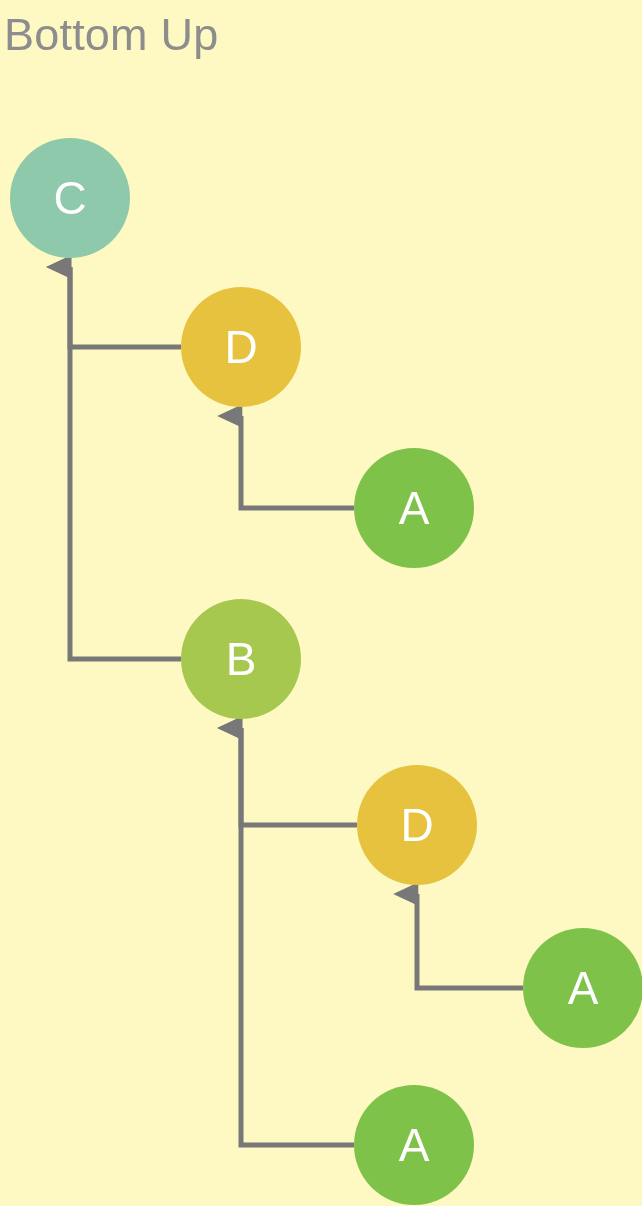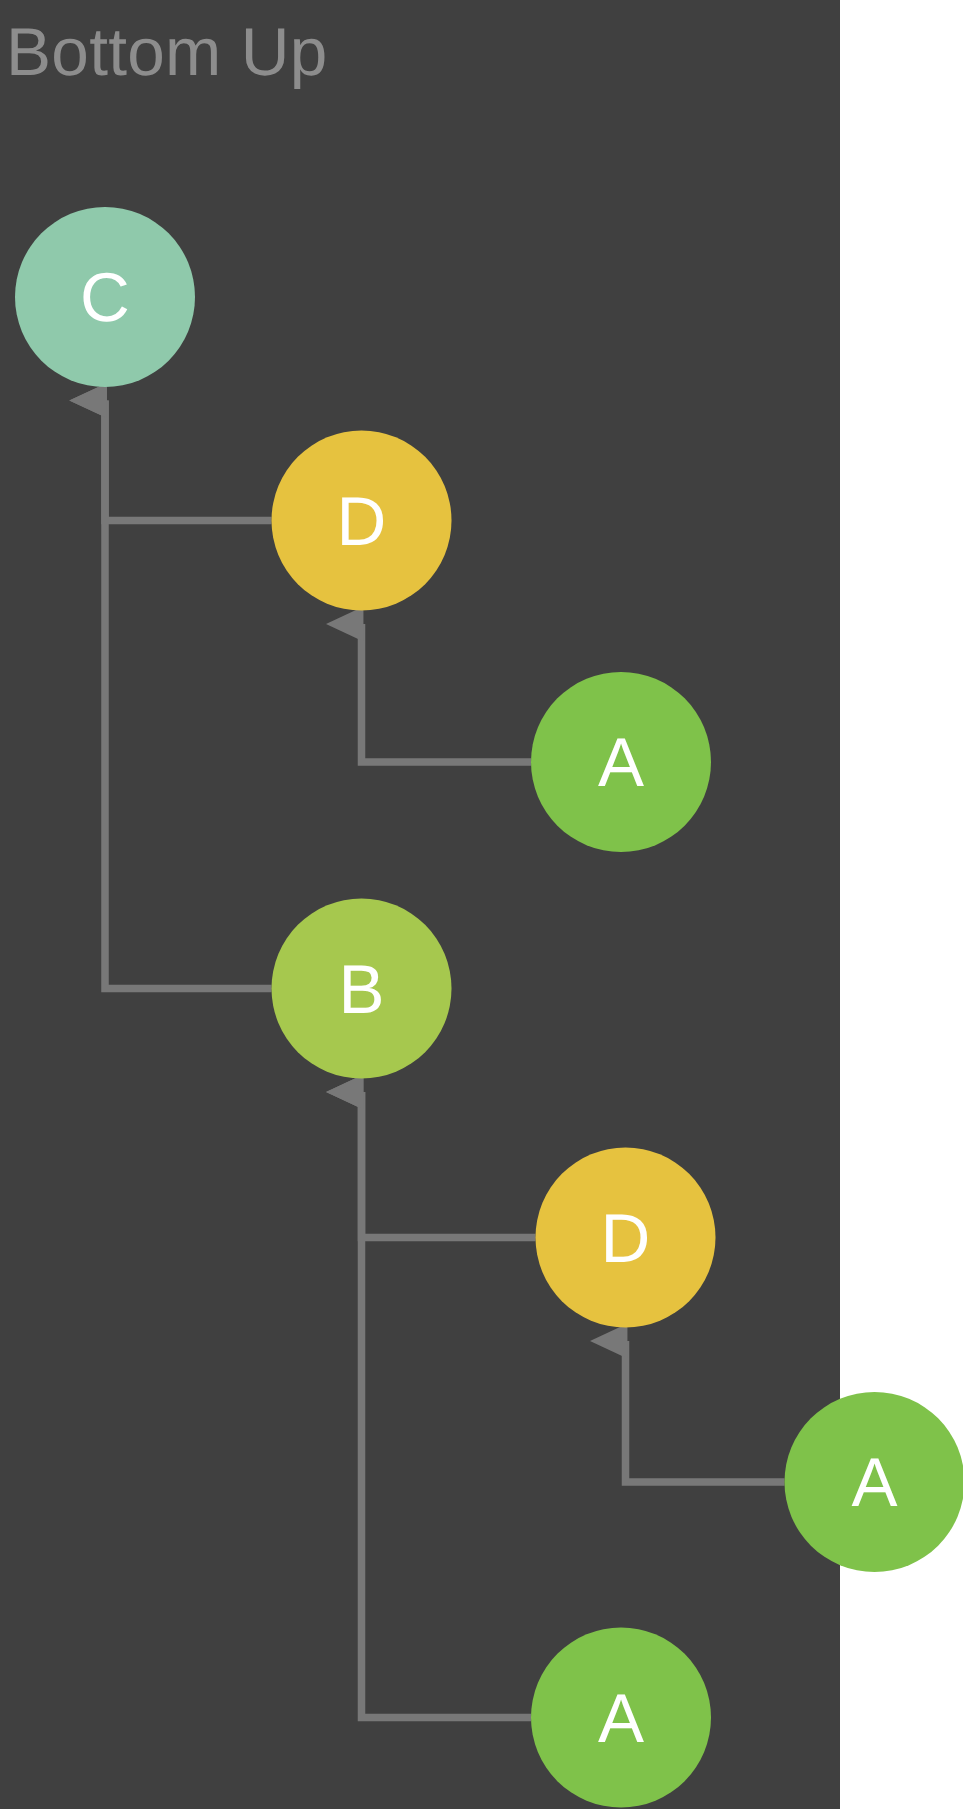--- a/index.html
+++ b/index.html
@@ -9,23 +9,23 @@
     background: #ffffff;
   }
   body {
     width: 642px;
     height: 1206px;
     overflow: hidden;
     font-family: "Liberation Sans", sans-serif;
   }
   #canvas {
     position: relative;
-    width: 560px;
+    width: 642px;
     height: 1206px;
-    background: #404040;
+    background: #fef9c3;
   }
   #diagram-title {
     position: absolute;
     left: 4px;
     top: 12px;
     font-family: "Liberation Sans", sans-serif;
     font-size: 45px;
     font-weight: 300;
     letter-spacing: 0.2px;
     color: #8d8d8d;

